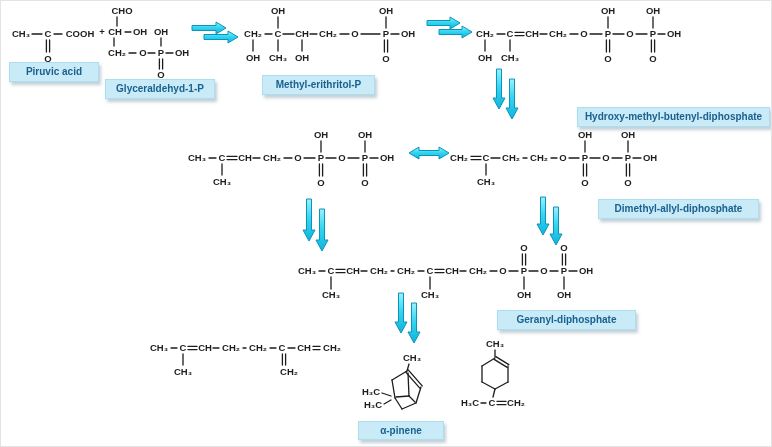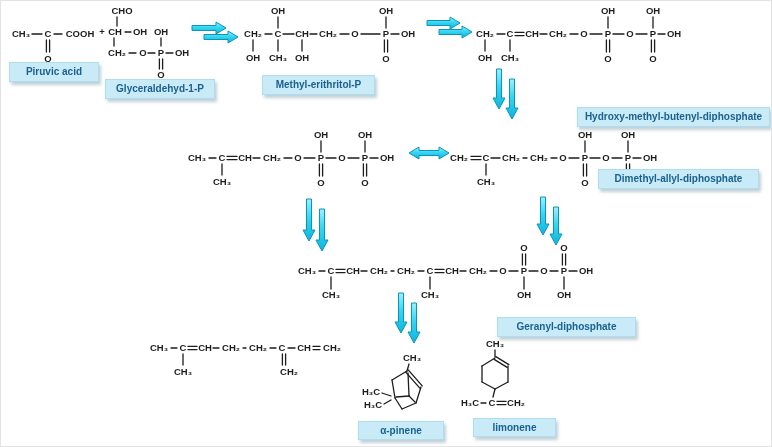--- a/index.html
+++ b/index.html
@@ -349,25 +349,22 @@
     </div>
     <div class="lbl" style="left: 104px; top: 78px; width: 110px; height: 20px;">
       <span>Glyceraldehyd-1-P</span>
     </div>
     <div class="lbl" style="left: 261px; top: 74px; width: 113px; height: 20px;">
       <span>Methyl-erithritol-P</span>
     </div>
     <div class="lbl" style="left: 576px; top: 70px; width: 193px; height: 20px; margin-top: 36px;">
       <span>Hydroxy-methyl-butenyl-diphosphate</span>
     </div>
-    <div class="lbl" style="left: 597px; top: 168px; width: 161px; height: 20px;">
+    <div class="lbl" style="left: 597px; top: 198px; width: 161px; height: 20px;">
       <span>Dimethyl-allyl-diphosphate</span>
     </div>
-    <div class="lbl" style="left: 496px; top: 316px; width: 139px; height: 20px;">
+    <div class="lbl" style="left: 496px; top: 309px; width: 139px; height: 20px;">
       <span>Geranyl-diphosphate</span>
     </div>
     <div class="lbl" style="left: 357px; top: 420px; width: 86px; height: 19px;">
       <span>α-pinene</span>
-    </div>
-    <div class="lbl" style="left: 472px; top: 417px; width: 83px; height: 19px;">
-      <span>limonene</span>
     </div>
   </div>
 
 </body></html>

